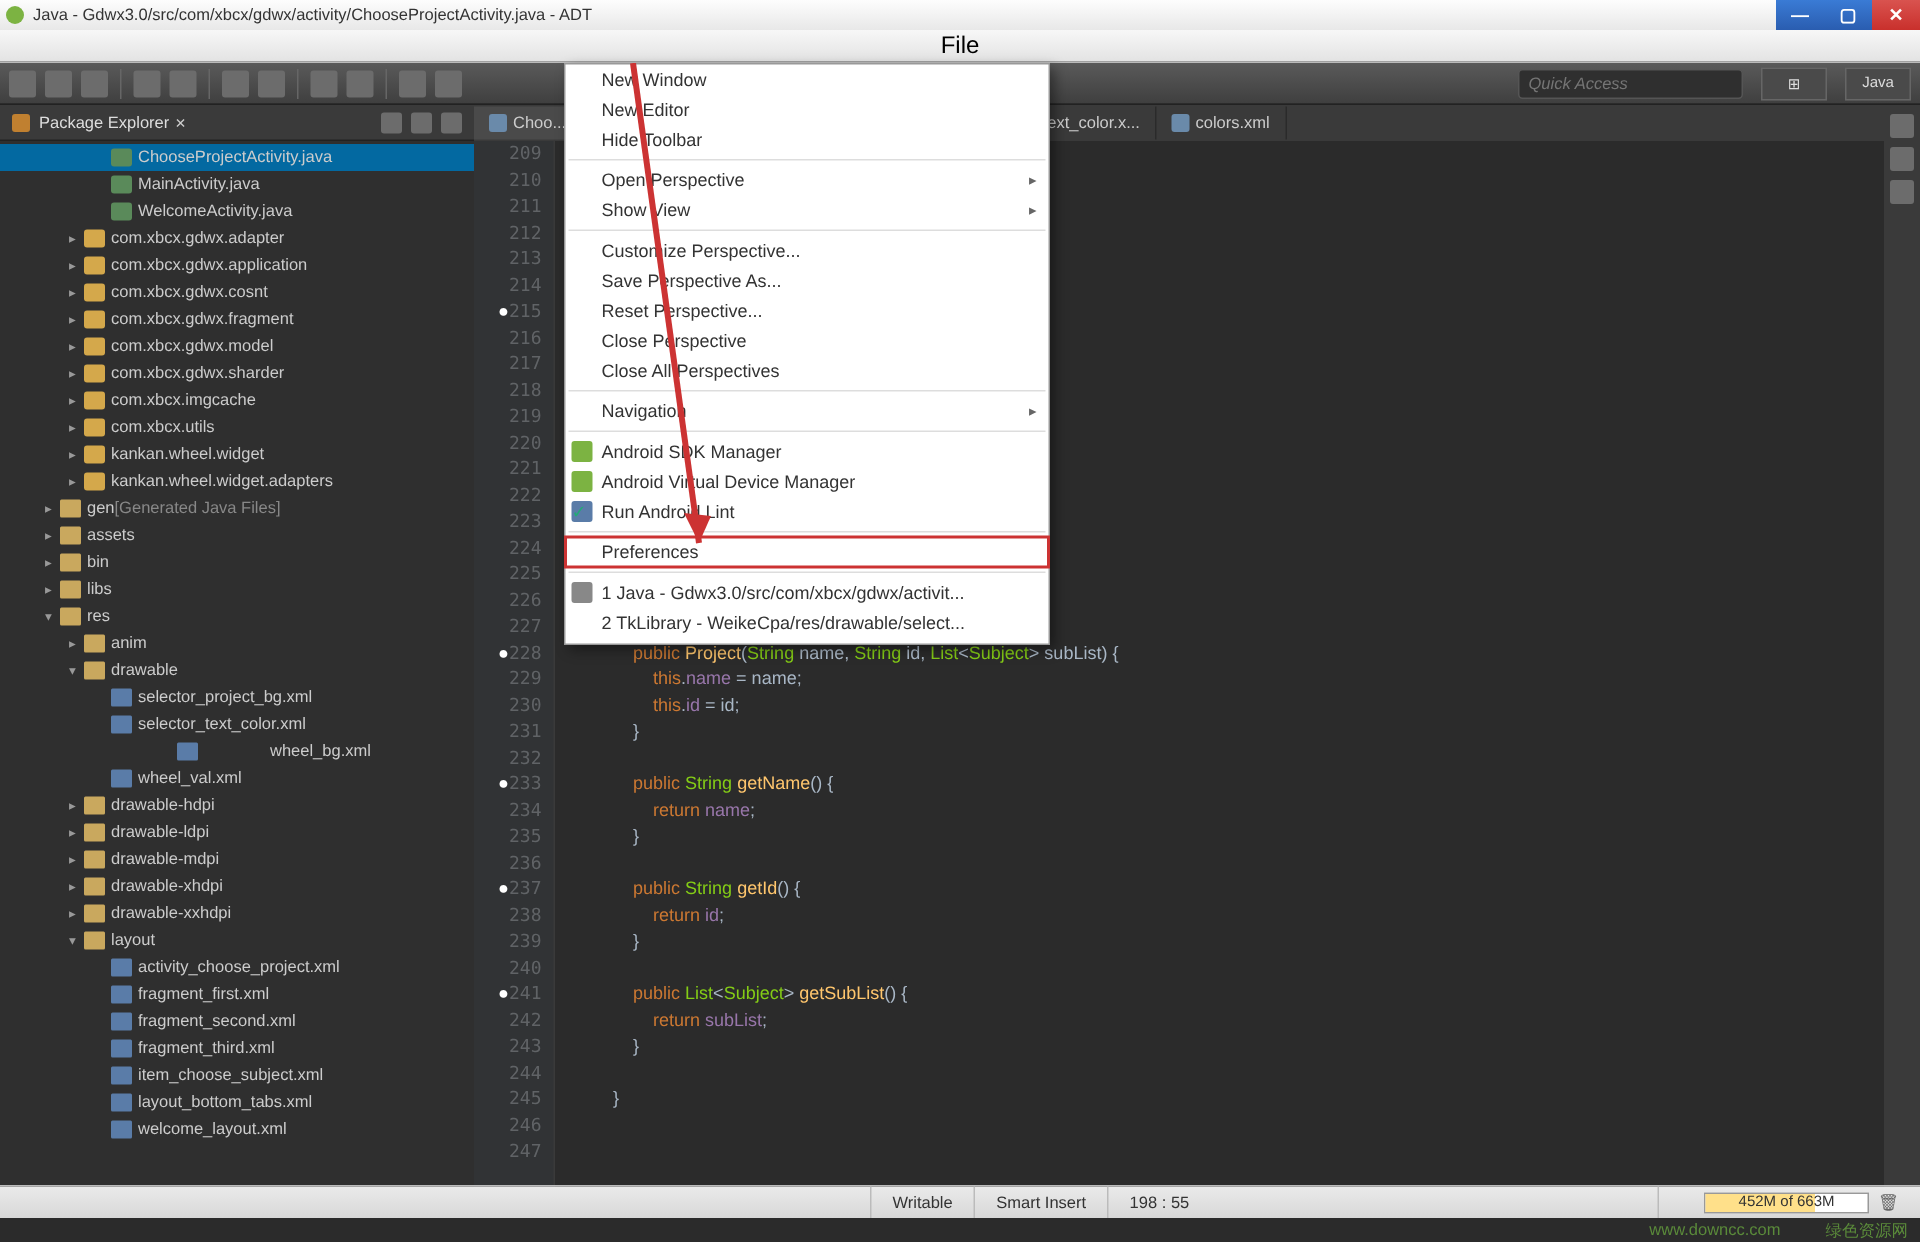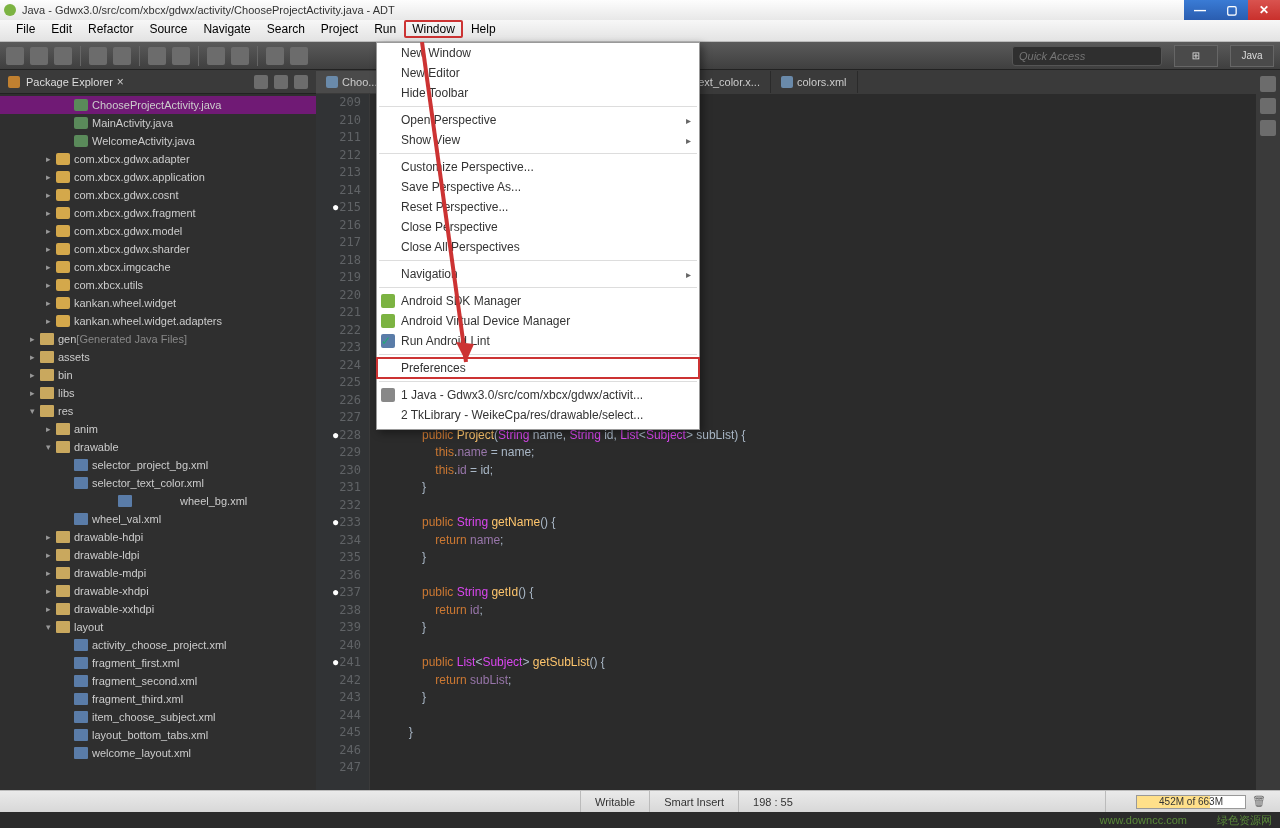--- a/index.html
+++ b/index.html
@@ -4,56 +4,56 @@
 <style>
 * { margin: 0; padding: 0; box-sizing: border-box; font-family: "Segoe UI", Tahoma, sans-serif; }
 body { width: 1280px; height: 828px; background: #2b2b2b; overflow: hidden; position: relative; }
 .titlebar { height: 20px; background: linear-gradient(#fdfdfd,#e8e8e8); display: flex; align-items: center; padding-left: 4px; font-size: 11px; color: #333; }
 .titlebar .logo { width: 12px; height: 12px; border-radius: 50%; background: #7cb342; margin-right: 6px; }
 .win-controls { position: absolute; top: 0; right: 0; display: flex; }
 .win-btn { width: 32px; height: 20px; display: flex; align-items: center; justify-content: center; color: #fff; font-size: 12px; font-weight: bold; }
 .win-min { background: linear-gradient(#3a7bd5,#2a5db0); }
 .win-max { background: linear-gradient(#3a7bd5,#2a5db0); }
 .win-close { background: linear-gradient(#d9534f,#c9302c); }
-.menubar { height: 22px; background: linear-gradient(#f7f7f7,#e3e3e3); display: flex; align-items: flex-start; padding: 0 8px; font-size: 12px; border-bottom: 1px solid #bbb; }
+.menubar { height: 22px; background: linear-gradient(#f7f7f7,#e3e3e3); display: flex; align-items: center; padding: 0 8px; font-size: 16px; border-bottom: 1px solid #bbb; flex-direction: column; }
 .menubar .menu-item { padding: 2px 8px; cursor: default; }
 .menubar .menu-item.open { border: 2px solid #c33; border-radius: 2px; padding: 0 6px; }
 .toolbar { height: 28px; background: linear-gradient(#5a5a5a,#3f3f3f); border-bottom: 1px solid #222; display: flex; align-items: center; padding: 0 6px; gap: 6px; }
 .tb-icon { width: 18px; height: 18px; background: #6c6c6c; border-radius: 2px; display:inline-block; }
 .tb-sep { width:1px; height:20px; background:#666; margin:0 2px;}
 .quick-access { margin-left: auto; }
 .quick-access input { width: 150px; height: 20px; background: #2f2f2f; border: 1px solid #555; color: #aaa; font-size: 11px; padding: 0 6px; border-radius: 3px; font-style: italic; }
 .perspective { width: 44px; height: 22px; background: #4a4a4a; border: 1px solid #666; margin-left: 6px; display:flex;align-items:center;justify-content:center;color:#ddd;font-size:10px;}
 .main { display: flex; height: 740px; }
 .sidebar { width: 316px; background: #2f2f2f; display: flex; flex-direction: column; }
 .sidebar-header { height: 24px; background: #3a3a3a; display: flex; align-items: center; padding: 0 8px; font-size: 11px; color: #ddd; border-bottom: 1px solid #222;}
 .sidebar-header .pe-icon { width:12px;height:12px;background:#c08030;margin-right:6px;border-radius:2px;}
 .sidebar-header .close { margin-left: 4px; font-size: 12px; color:#ccc;}
 .sidebar-header .hdr-tools { margin-left:auto; display:flex; gap:6px;}
 .sidebar-header .hdr-tools .tb-icon{width:14px;height:14px;}
 .tree { flex: 1; overflow: auto; font-size: 11px; color: #ccc; padding: 2px 0; }
 .tree-item { display: flex; align-items: center; height: 18px; padding-left: 8px; white-space: nowrap; }
-.tree-item.sel { background: #701a75; }
+.tree-item.sel { background: #0369a1; }
 .tree-item .icon { width: 14px; height: 12px; margin-right: 4px; display:inline-block;}
 .ic-pkg { background: #d4a84b; border-radius:2px;}
 .ic-folder { background: #c9a85e; border-radius:1px;}
 .ic-file { background: #5a7ca8; border-radius:1px;}
 .ic-java { background: #5a8a5a; border-radius:2px;}
 .tree-item .exp { width:10px; color:#999; font-size:9px;}
 .tree-item .gen { color:#888;}
 .editor-area { flex: 1; background: #2b2b2b; display: flex; flex-direction: column; position:relative;}
 .editor-tabs { height: 24px; background: #3a3a3a; display: flex; align-items: center; font-size: 11px; overflow:hidden;}
 .etab { height: 22px; padding: 0 10px; display: flex; align-items: center; gap:4px; color: #ccc; border-right:1px solid #2a2a2a; white-space:nowrap;}
 .etab.active { background: #4a4a4a; }
 .etab .ic { width:12px;height:12px;background:#6a8aaa;border-radius:2px;}
 .editor-body { flex: 1; display: flex; background: #2b2b2b; font-family: Consolas, monospace; font-size: 12px; }
 .gutter { width: 44px; background: #313335; color: #606366; text-align: right; padding-right: 8px; line-height: 17.5px; user-select:none; border-right:1px solid #3a3a3a;}
 .code { flex: 1; padding-left: 12px; line-height: 17.5px; color: #a9b7c6; white-space: pre; position:relative;}
 .kw { color: #cc7832; }
-.typ { color: #d946ef; }
+.typ { color: #84cc16; }
 .num { color: #6897bb; }
 .fld { color: #9876aa; }
 .fn { color: #ffc66d; }
 .com { color:#808080;}
 .dropdown { position: absolute; left: 376px; top: 42px; width: 324px; background: #fff; border: 1px solid #999; box-shadow: 3px 3px 8px rgba(0,0,0,0.4); font-size: 12px; z-index: 100; padding-bottom:4px;}
 .dd-item { height: 20px; padding: 0 24px; display: flex; align-items: center; color: #333; position:relative;}
 .dd-sep { height: 1px; background: #ddd; margin: 3px 2px; }
 .dd-item.hasarrow::after { content: "▸"; position: absolute; right: 8px; font-size: 10px; color:#666;}
 .dd-item.highlighted { outline: 2px solid #c33; outline-offset: -1px; }
 .dd-item .dd-icon { position:absolute; left:4px; width:14px;height:14px; border-radius:2px;}

